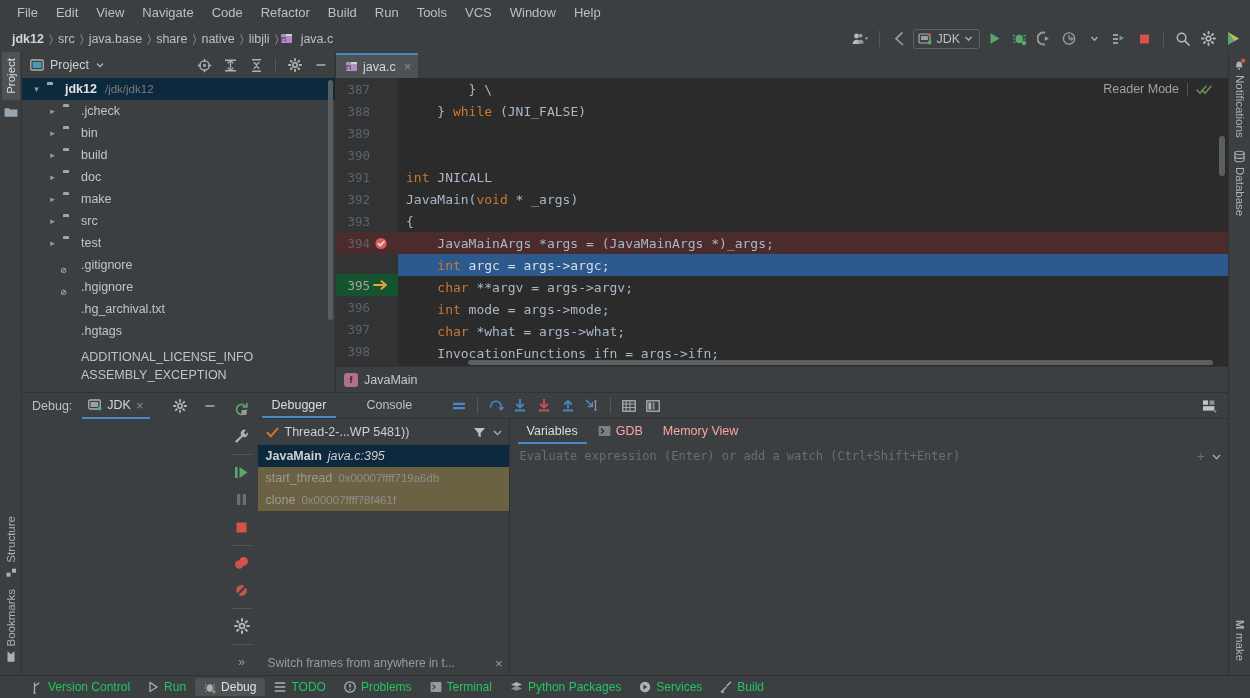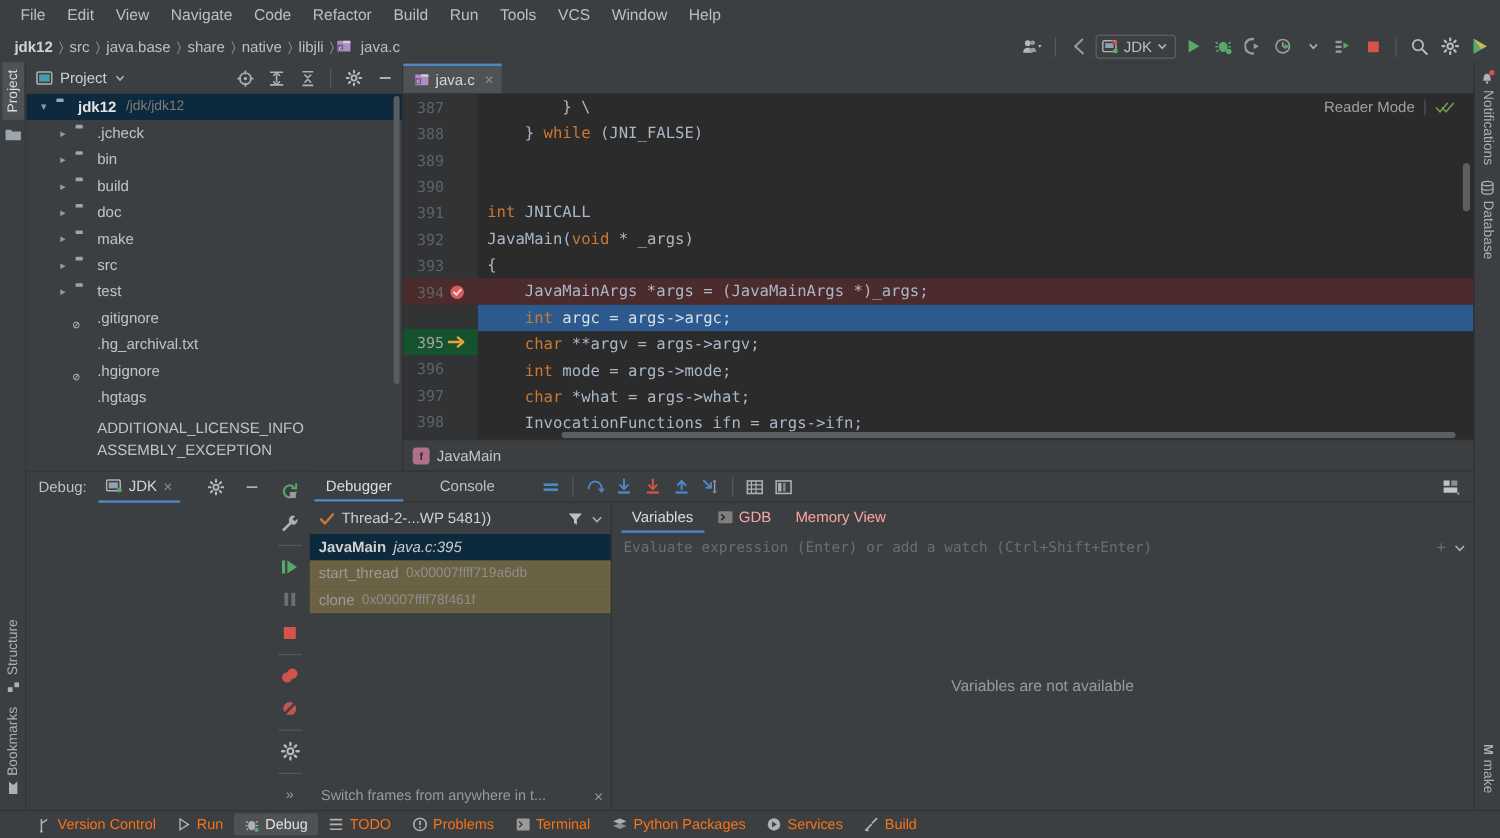--- a/index.html
+++ b/index.html
@@ -131,21 +131,21 @@
   .vtabs{ height:26px; flex:0 0 26px; display:flex; align-items:center; gap:2px; padding-left:8px;}
   .vtab2{ padding:4px 9px; font-size:12.5px; color:#fca5a5; border-bottom:2px solid transparent; display:flex; align-items:center; gap:5px;}
   .vtab2.active{ color:#dcdcdc; border-bottom-color:#4a88c7;}
   .evalrow{ height:22px; flex:0 0 22px; display:flex; align-items:center; padding:0 6px 0 10px; background:#3c3f41;}
   .evalph{ flex:1; font-family:"DejaVu Sans Mono", monospace; font-size:12px; color:#6d6d6d;}
   .varbody{ flex:1; display:flex; align-items:center; justify-content:center; color:#9a9a9a; font-size:13px;}
 
   
   .status{ height:23px; flex:0 0 23px; background:#3c3f41; display:flex; align-items:center; gap:0; padding-left:22px;
            border-top:1px solid #323232;}
-  .sitem{ display:flex; align-items:center; gap:5px; padding:2px 9px; font-size:12px; color:#f97316; cursor:default; border-radius:2px;}
+  .sitem{ display:flex; align-items:center; gap:5px; padding:2px 9px; font-size:12px; color:#22c55e; cursor:default; border-radius:2px;}
   .sitem.active{ background:#4e5254; color:#e0e0e0;}
   .status .sp{ flex:1; }
 
   
   .ficon{ width:14px;height:14px; display:inline-block; position:relative; flex:0 0 14px;}
   .folder{ background:#9aa7b0; border-radius:1px 2px 2px 2px; width:13px;height:10px; margin-top:2px;}
   .folder:before{ content:''; position:absolute; left:0; top:0; width:6px;height:3px;background:#9aa7b0; border-radius:1px 1px 0 0;}
   .doc{ width:10px;height:13px;background:#a6b3bd; border-radius:1px; margin:1px 0 0 2px; position:relative;}
   .doc:before{ content:''; position:absolute; right:0;top:0;border-left:4px solid transparent;border-top:4px solid #3c3f41;}
   .docign:after{ content:'⊘'; position:absolute; right:-2px; bottom:-3px; font-size:8px; color:#c7c7c7;}
@@ -424,26 +424,26 @@
             <div class="trow" style="padding-left:24px;">
               <span class="arrow">▸</span>
               <span class="ficon"><span class="folder"></span></span>
               <span>test</span>
             </div>
             <div class="trow" style="padding-left:41px;">
               <span class="ficon"><span class="doc docign"></span></span>
               <span>.gitignore</span>
             </div>
             <div class="trow" style="padding-left:41px;">
+              <span class="ficon"><span class="doc docign"></span></span>
+              <span>.hgignore</span>
+            </div>
+            <div class="trow" style="padding-left:41px;">
               <span class="ficon"><span class="doc"></span></span>
               <span>.hg_archival.txt</span>
-            </div>
-            <div class="trow" style="padding-left:41px;">
-              <span class="ficon"><span class="doc docign"></span></span>
-              <span>.hgignore</span>
             </div>
             <div class="trow" style="padding-left:41px;">
               <span class="ficon"><span class="doc"></span></span>
               <span>.hgtags</span>
             </div>
             <div class="trow" style="padding-left:41px;align-items:flex-end;">
               <span class="ficon"><span class="doc"></span></span>
               <span>ADDITIONAL_LICENSE_INFO</span>
             </div>
             <div class="trow" style="padding-left:41px;">
@@ -792,21 +792,20 @@
                 </div>
                 <div class="evalrow">
                   <span class="evalph">Evaluate expression (Enter) or add a watch (Ctrl+Shift+Enter)</span>
                   <span style="color:#6d6d6d;padding:0 6px;font-size:14px;">+</span>
                   <span>
                     <svg width="11" height="11" viewBox="0 0 11 11">
                         <path d="M2 4l3.5 3.6L9 4" stroke="#b0b0b0" stroke-width="1.3" fill="none"></path>
                       </svg>
                   </span>
                 </div>
-                <div class="varbody">Variables are not available</div>
               </div>
             </div>
           </div>
         </div>
       </div>
     </div>
 
     <div class="strip right">
       <div class="vtab">
         <span>

